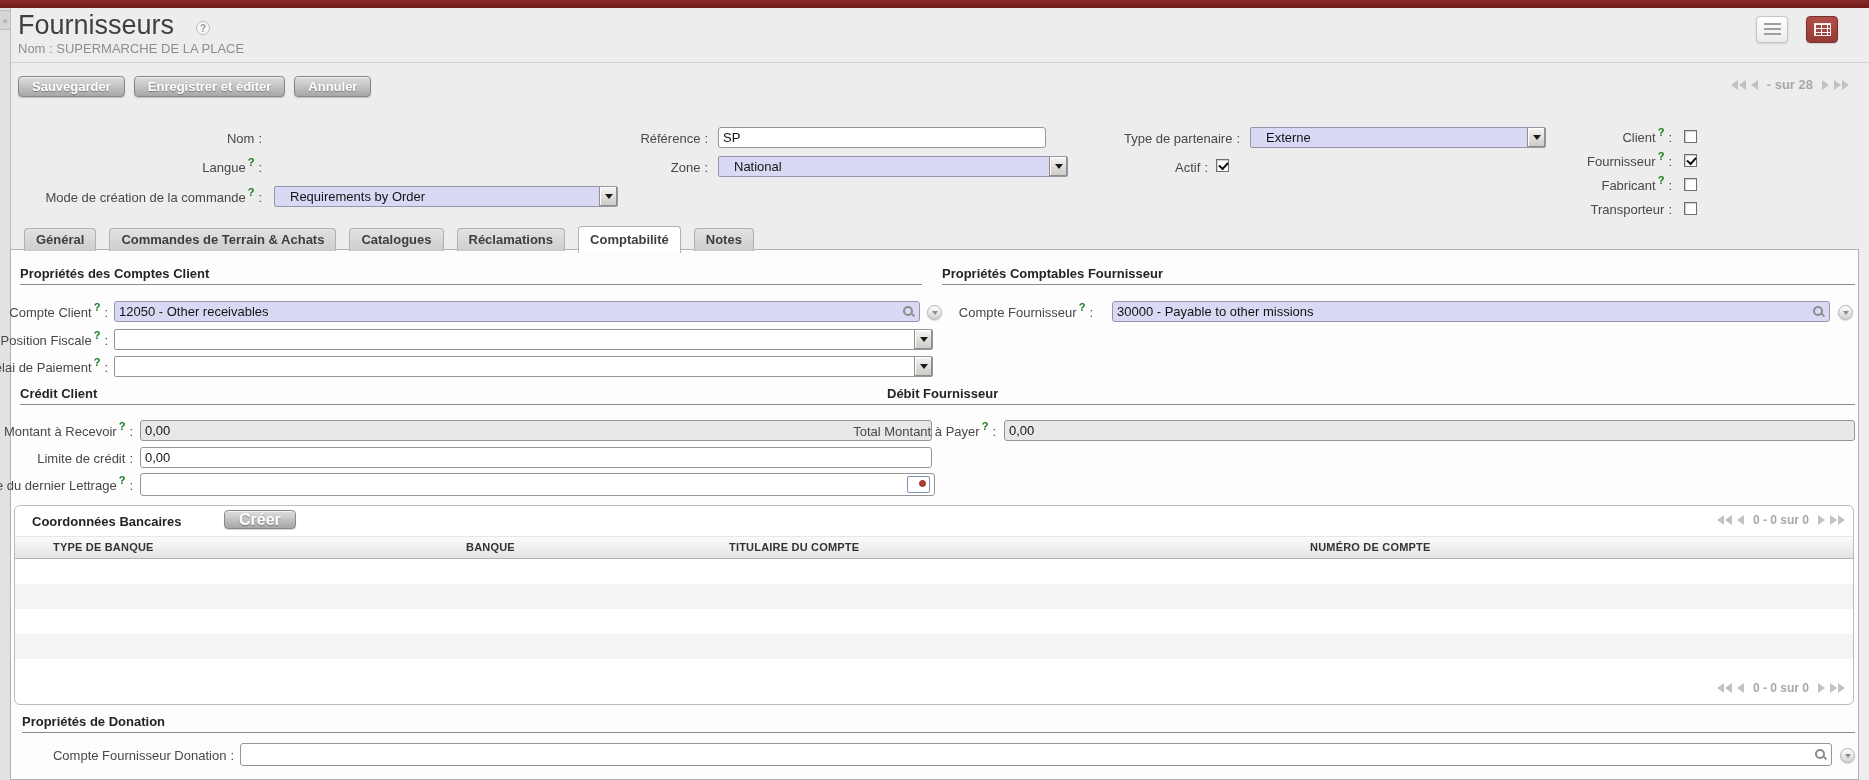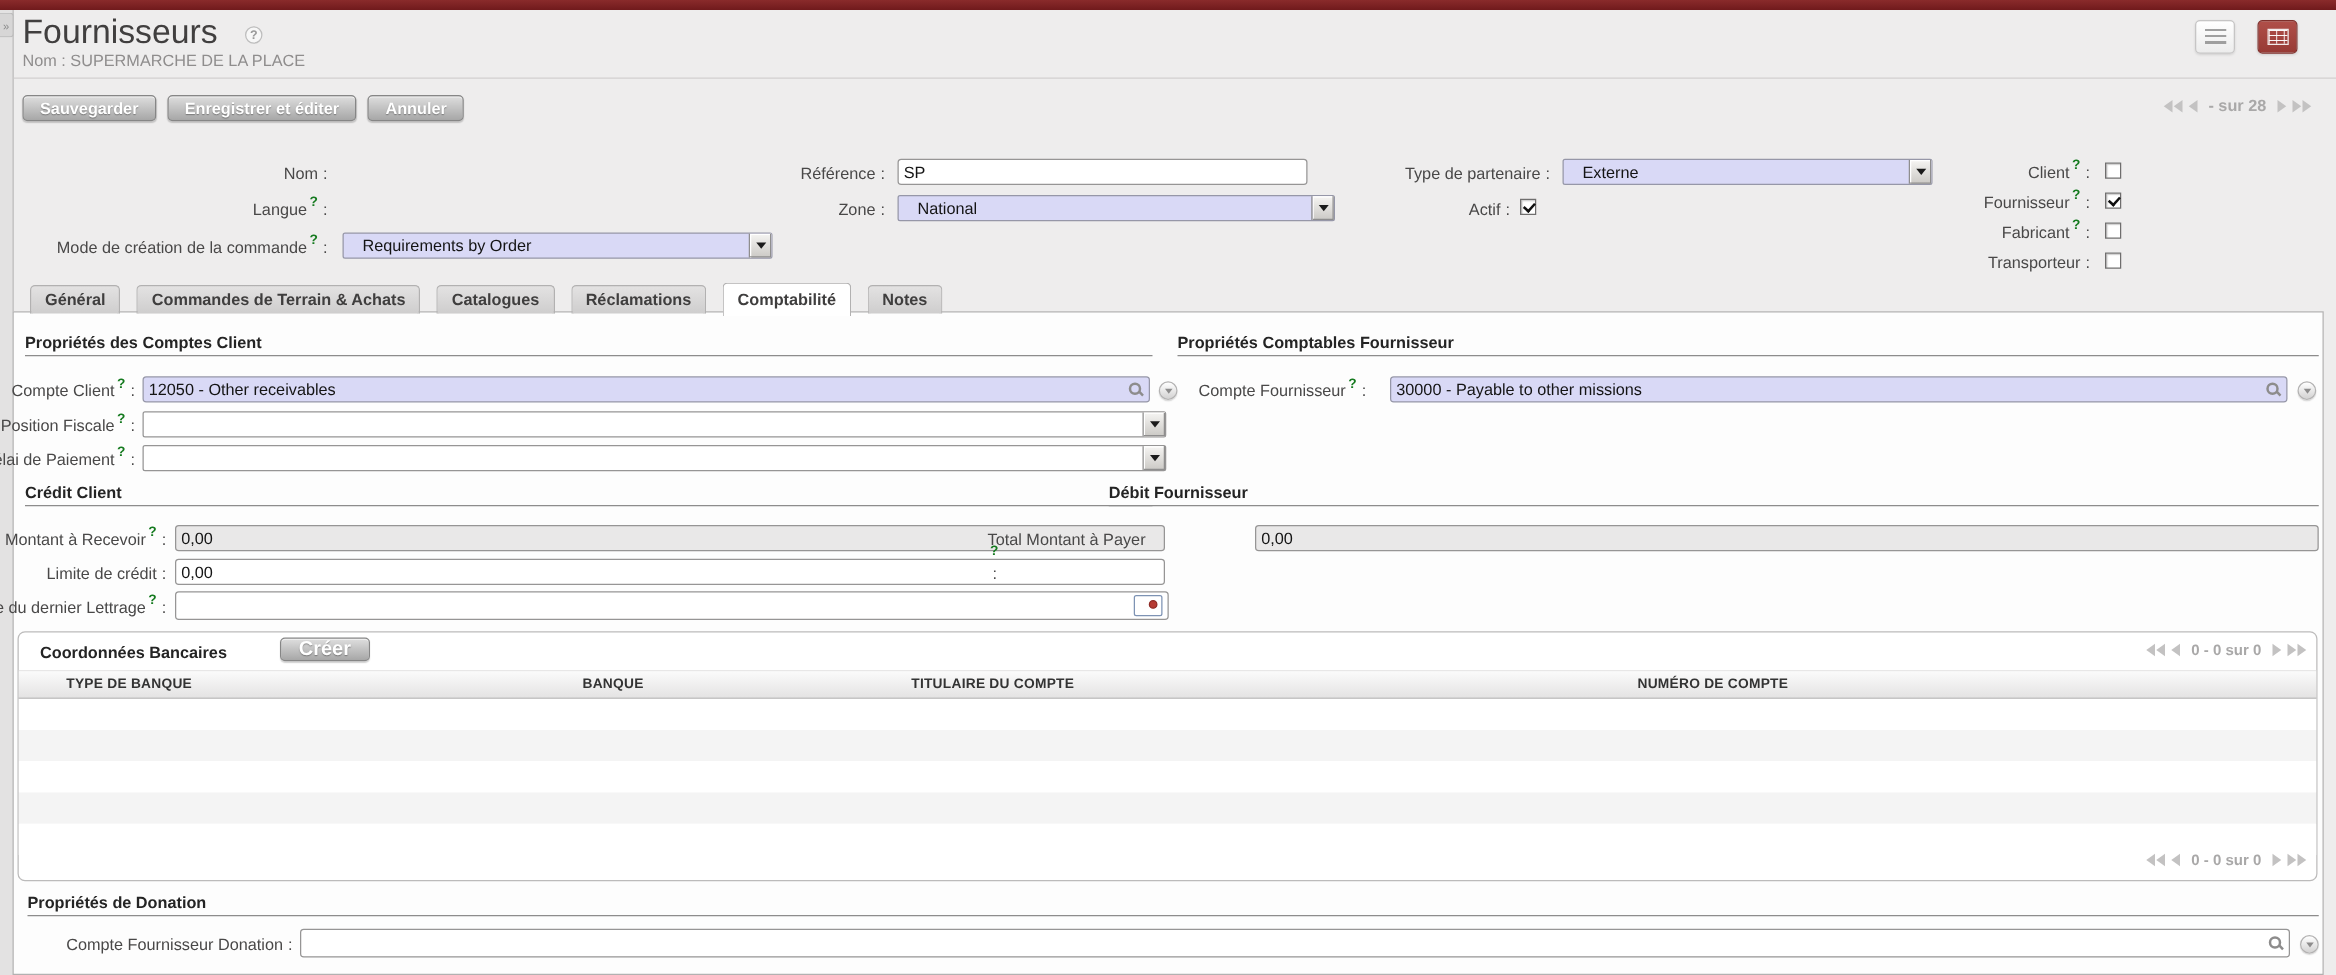--- a/index.html
+++ b/index.html
@@ -327,21 +327,21 @@
       <span class="colon">:</span>
   </div>
   <div class="box abs" style="top:473px; left:140px; width:795px; height:23px;">
     <input value="" style="">
     <span class="calbtn"></span>
   </div>
 
   <div class="sect" style="top:386px; left:887px;">Débit Fournisseur</div>
   <div class="sectline" style="top:404px; left:887px; width:968px;"></div>
 
-  <div class="flabel abs" style="top:424px; left:790px; width:206px;flex-direction:column;">
+  <div class="flabel abs" style="top:424px; left:790px; width:206px;">
     <span>Total Montant à Payer</span>
       <sup class="sup">?</sup>
       <span class="colon">:</span>
   </div>
   <div class="box ro abs" style="top:420px; left:1004px; width:851px;">
     <input readonly="" value="0,00" style="">
   </div>
 
   <div class="bankbox"></div>
   <div class="bank-title">Coordonnées Bancaires</div>

